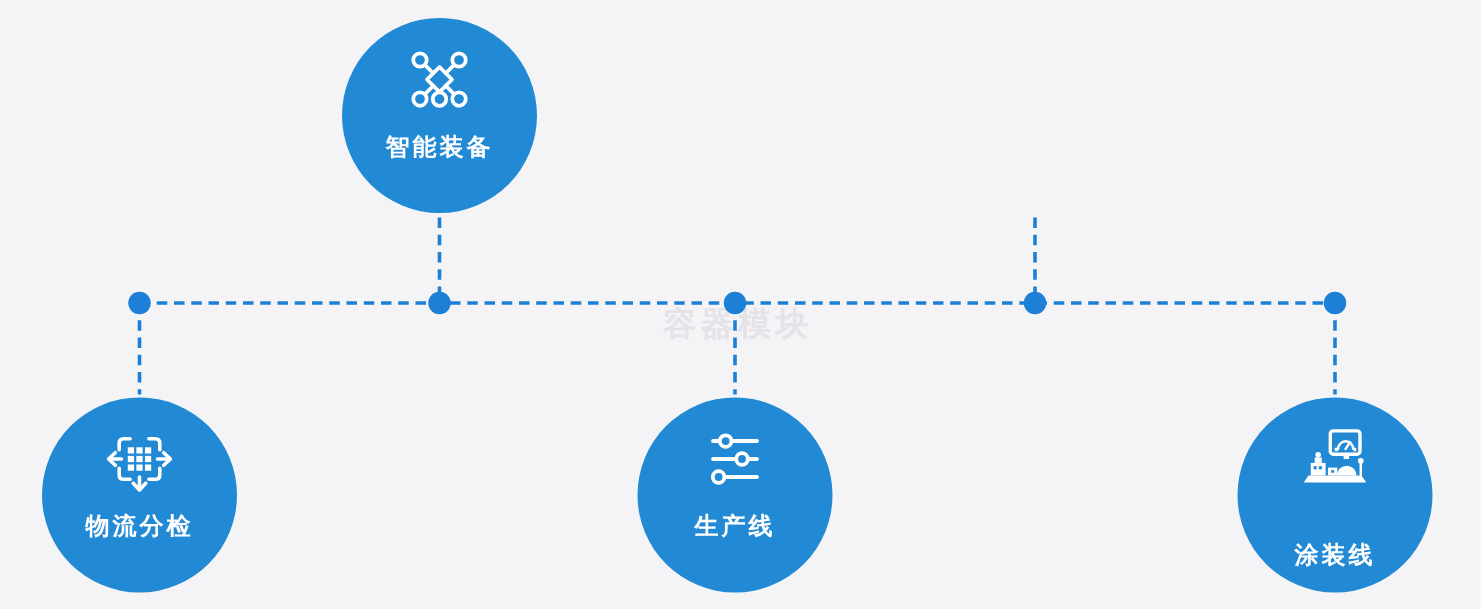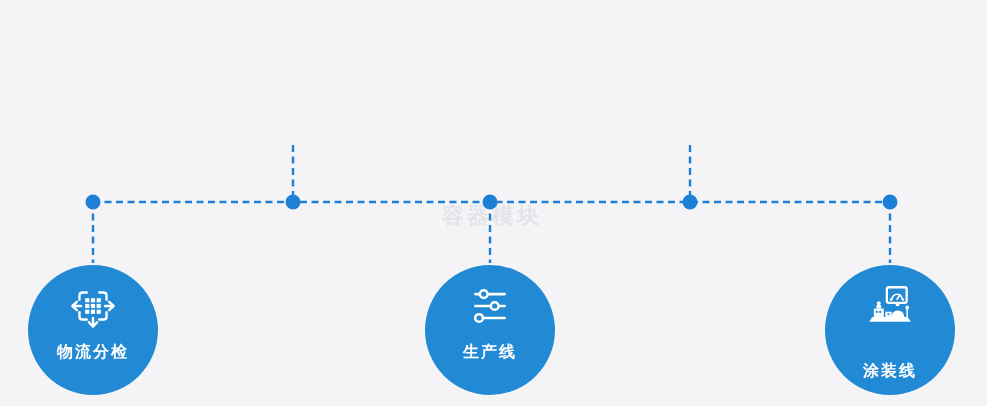--- a/index.html
+++ b/index.html
@@ -93,20 +93,39 @@
     <path class="dash" d="M490 202 V263"></path>
     <path class="dash" d="M890 202 V263"></path>
 
     <circle class="dot" cx="93" cy="202" r="7.5"></circle>
     <circle class="dot" cx="293" cy="202" r="7.5"></circle>
     <circle class="dot" cx="490" cy="202" r="7.5"></circle>
     <circle class="dot" cx="690" cy="202" r="7.5"></circle>
     <circle class="dot" cx="890" cy="202" r="7.5"></circle>
   </svg>
 
+  <div class="node pos-smart">
+    <span class="icon">
+      <svg viewBox="0 0 48 48">
+        <g class="stroke-ic" stroke-width="2.4">
+          <path d="M14.8 14.8 L20 20"></path>
+            <path d="M33.2 14.8 L28 20"></path>
+          <path d="M14.8 33.2 L20 28"></path>
+            <path d="M33.2 33.2 L28 28"></path>
+          <path d="M24 16 L32 24 L24 32 L16 24 Z"></path>
+          <circle cx="11.5" cy="11.5" r="4.3"></circle>
+          <circle cx="36.5" cy="11.5" r="4.3"></circle>
+          <circle cx="11.5" cy="36.5" r="4.3"></circle>
+          <circle cx="36.5" cy="36.5" r="4.3"></circle>
+          <circle cx="24" cy="36.6" r="4.3"></circle>
+        </g>
+      </svg>
+    </span>
+    <span class="label">智能装备</span>
+  </div>
 
 
   <div class="node pos-logistics">
     <span class="icon">
       <svg viewBox="0 0 48 48">
         <g class="stroke-ic" stroke-width="2.3">
           <path d="M11 18 V14 Q11 11 14 11 H18"></path>
           <path d="M30 11 H34 Q37 11 37 14 V18"></path>
           <path d="M11 30 V34 Q11 37 14 37 H18"></path>
           <path d="M37 30 V34 Q37 37 34 37 H30"></path>

